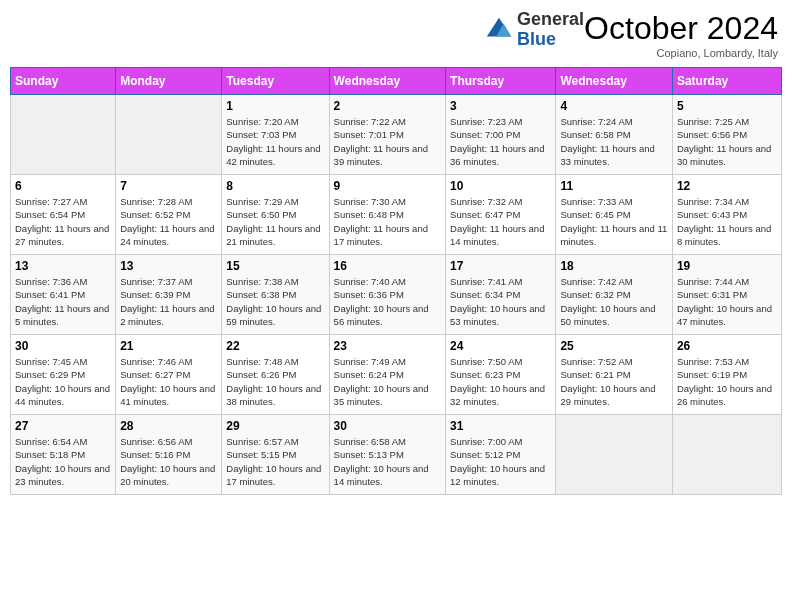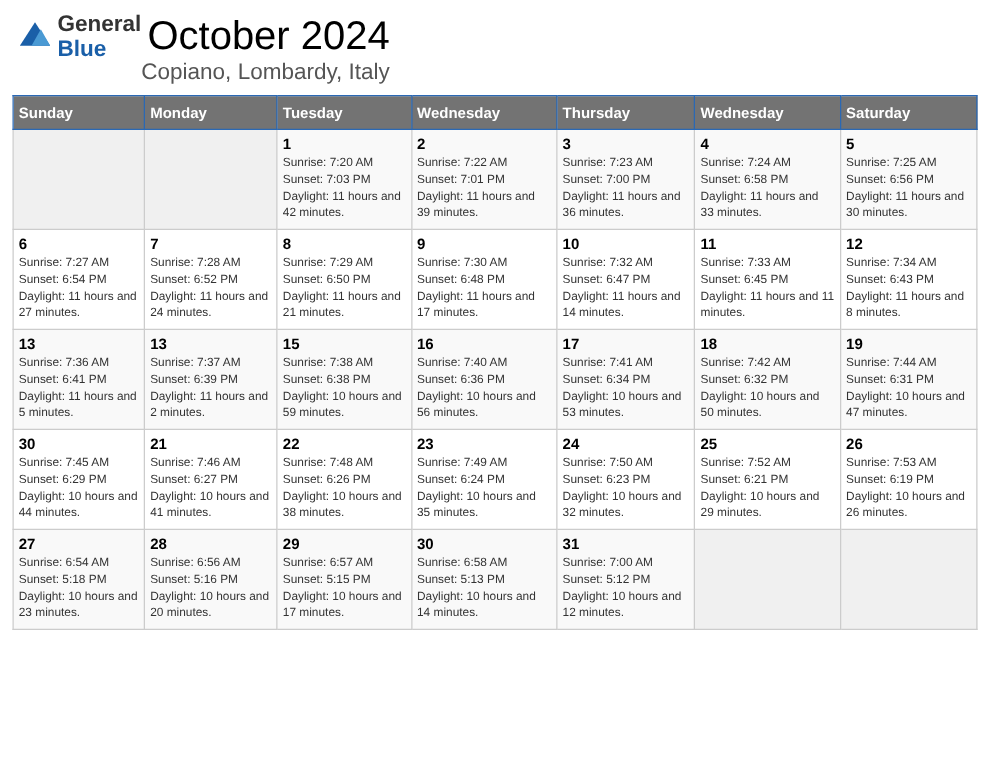--- a/index.html
+++ b/index.html
@@ -5,21 +5,21 @@
     * { box-sizing: border-box; margin: 0; padding: 0; }
     body {
       font-family: Arial, sans-serif;
       background: #fff;
       width: 792px;
       min-height: 612px;
       padding: 10px;
     }
     .header {
       display: flex;
-      justify-content: flex-start;
+      justify-content: flex-end;
       align-items: flex-start;
       margin-bottom: 8px;
       padding: 0 4px;
     }
     .logo {
       display: flex;
       align-items: center;
       gap: 4px;
     }
     .logo-text {
@@ -35,30 +35,30 @@
     }
     .title-block {
       text-align: right;
     }
     .month-title {
       font-size: 32px;
       color: #000000;
       font-weight: 300;
     }
     .subtitle {
-      font-size: 18px;
+      font-size: 11px;
       color: #555;
     }
     table {
       width: 100%;
       border-collapse: collapse;
       font-size: 10px;
     }
     thead tr {
-      background-color: #737373;
+      background-color: #d946ef;
     }
     thead th {
       color: #fff;
       font-size: 12px;
       font-weight: bold;
       padding: 6px 4px;
       text-align: left;
       border: 1px solid #2a68b4;
     }
     tbody tr {

